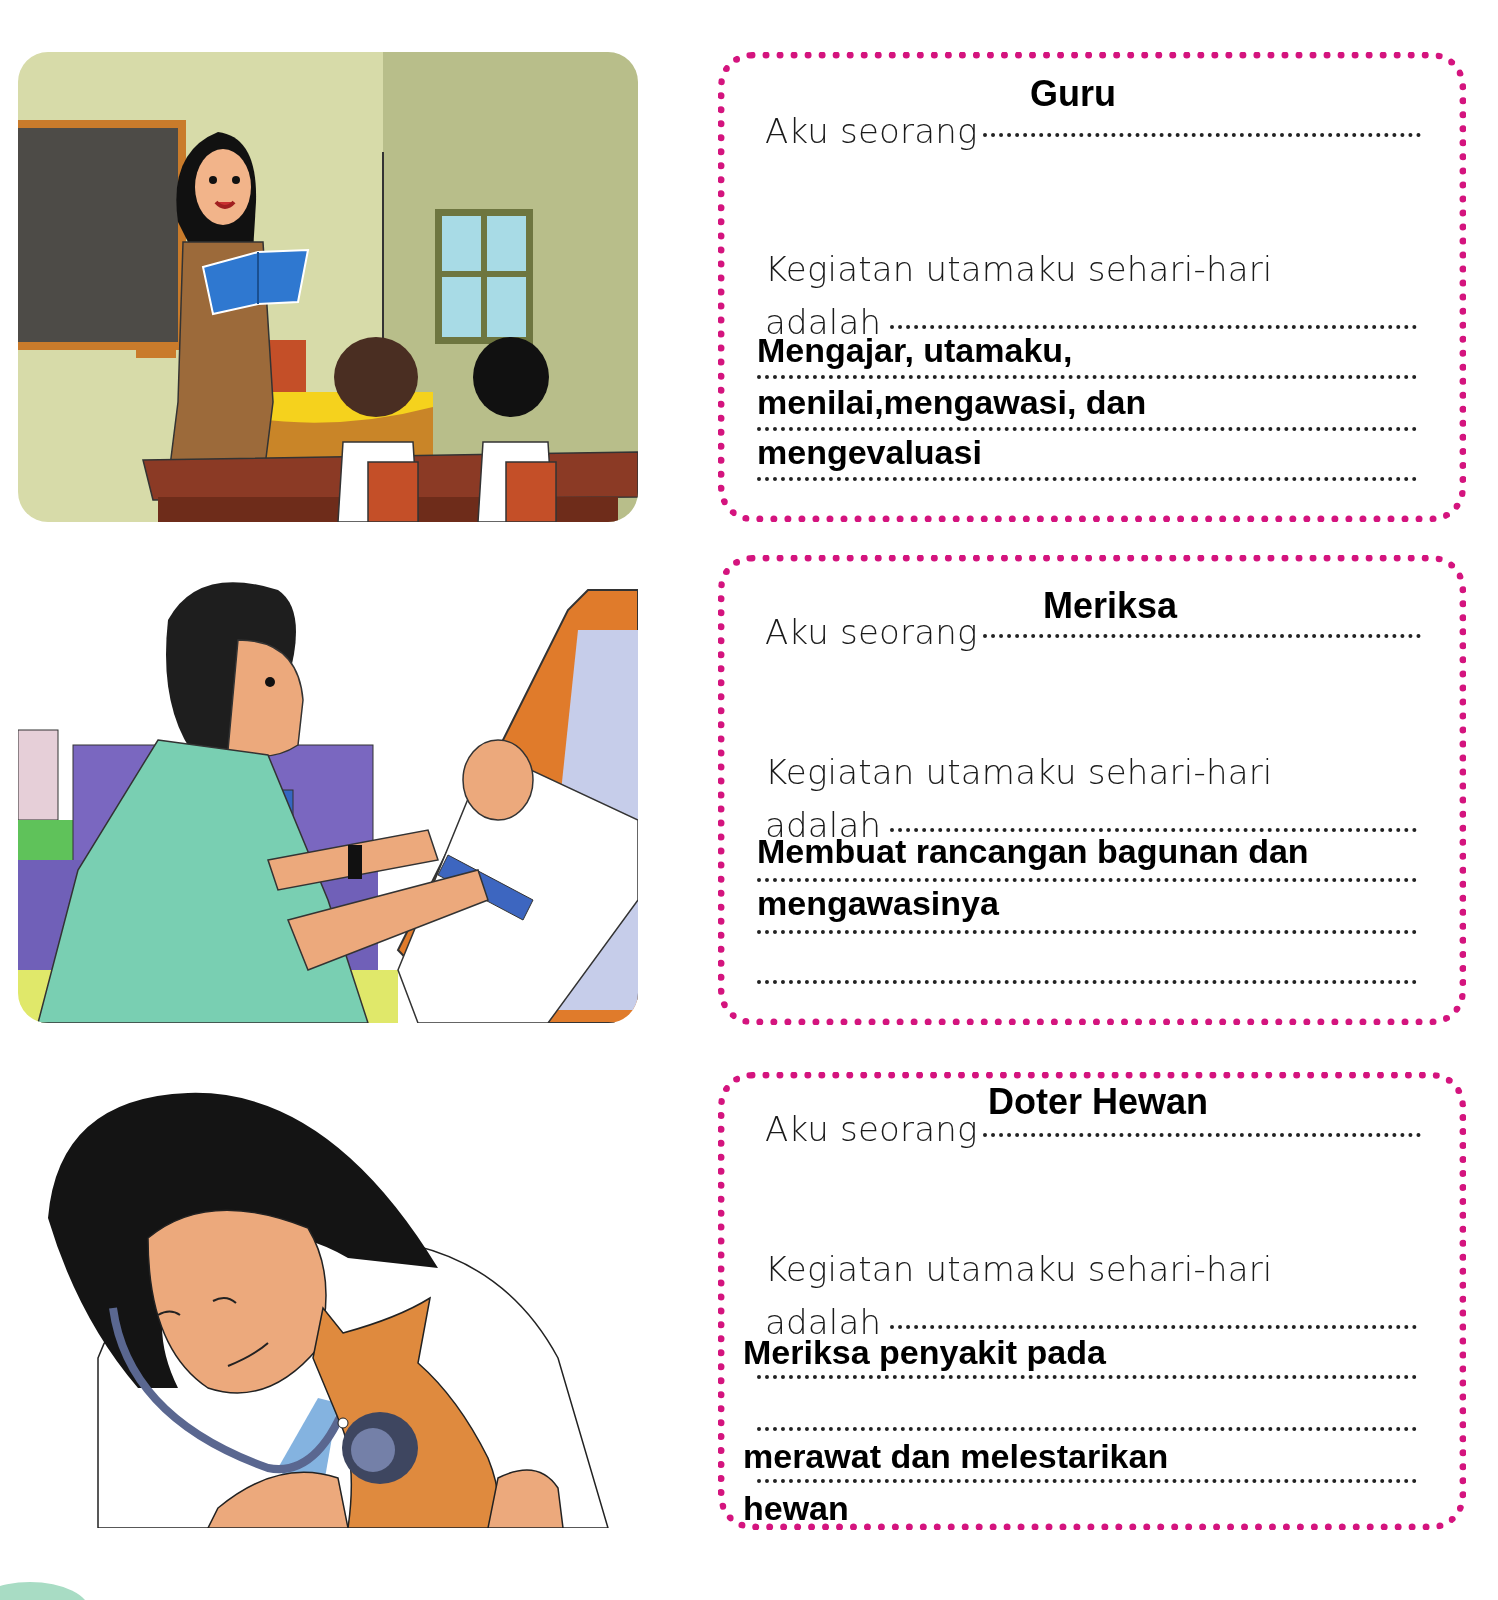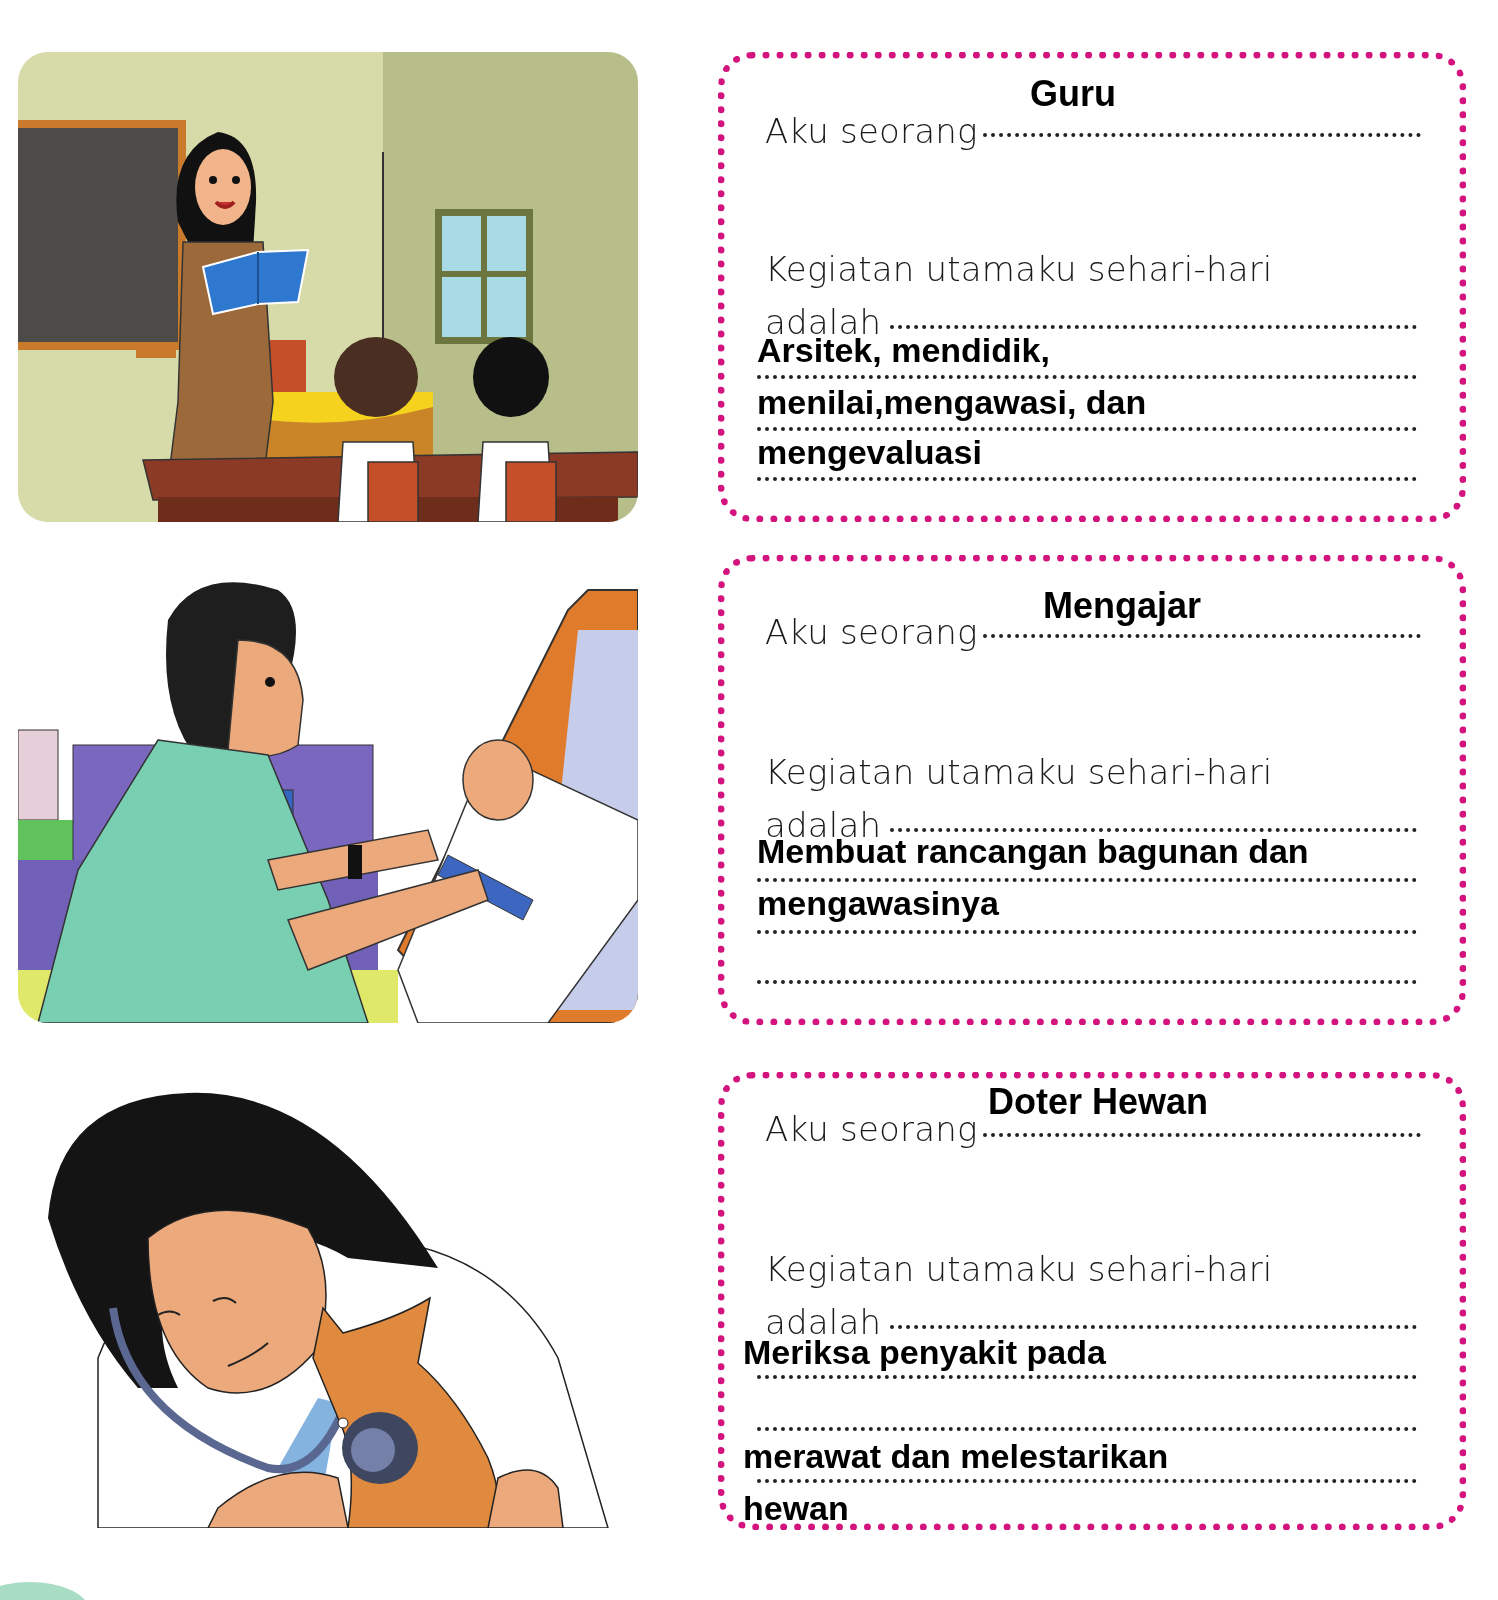--- a/index.html
+++ b/index.html
@@ -116,30 +116,30 @@
 
 <div class="card" style="top:52px;height:470px;">
   <span class="answer" style="left:305px;top:14px;">Guru</span>
   <span class="line" style="top:42px;">Aku seorang</span>
   <div class="dots" style="left:258px;right:38px;top:74px;"></div>
 
   <span class="line" style="top:180px;">Kegiatan utamaku sehari-hari</span>
   <span class="line" style="top:233px;">adalah</span>
   <div class="dots" style="left:165px;right:42px;top:266px;"></div>
 
-  <span class="answer-lg" style="left:32px;top:272px;">Arsitek, mendidik,</span>
+  <span class="answer-lg" style="left:32px;top:272px;">Mengajar, utamaku,</span>
   <div class="dots" style="left:32px;right:42px;top:316px;"></div>
   <span class="answer-lg" style="left:32px;top:324px;">menilai,mengawasi, dan</span>
   <div class="dots" style="left:32px;right:42px;top:368px;"></div>
   <span class="answer-lg" style="left:32px;top:374px;">mengevaluasi</span>
   <div class="dots" style="left:32px;right:42px;top:418px;"></div>
 </div>
 
 <div class="card" style="top:555px;height:470px;">
-  <span class="answer" style="left:318px;top:23px;">Mengajar</span>
+  <span class="answer" style="left:318px;top:23px;">Meriksa</span>
   <span class="line" style="top:40px;">Aku seorang</span>
   <div class="dots" style="left:258px;right:38px;top:72px;"></div>
 
   <span class="line" style="top:180px;">Kegiatan utamaku sehari-hari</span>
   <span class="line" style="top:233px;">adalah</span>
   <div class="dots" style="left:165px;right:42px;top:266px;"></div>
 
   <span class="answer-lg" style="left:32px;top:270px;">Membuat rancangan bagunan dan</span>
   <div class="dots" style="left:32px;right:42px;top:316px;"></div>
   <span class="answer-lg" style="left:32px;top:322px;">mengawasinya</span>

